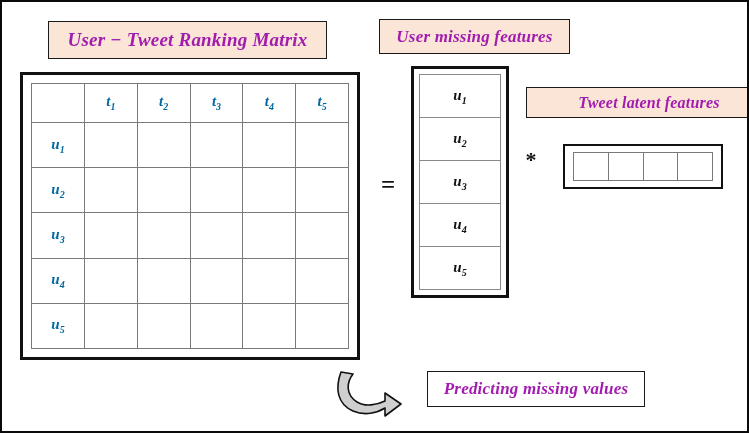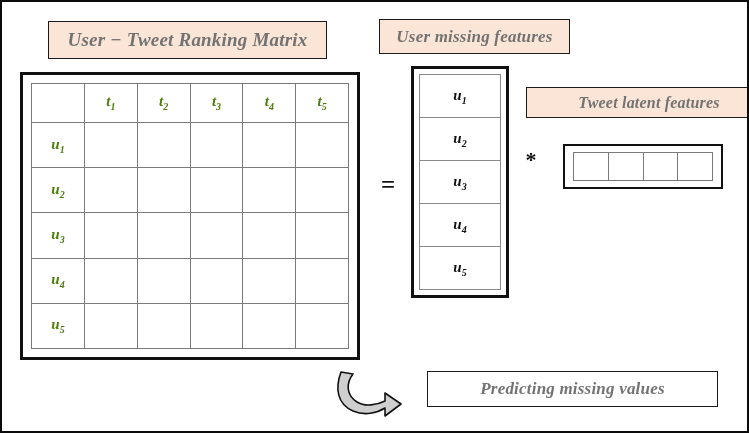--- a/index.html
+++ b/index.html
@@ -22,21 +22,21 @@
 
   
   .label-box {
     position: absolute;
     box-sizing: border-box;
     display: flex;
     align-items: center;
     justify-content: center;
     font-style: italic;
     font-weight: bold;
-    color: #737373;
+    color: #a21caf;
     letter-spacing: 0.2px;
     white-space: nowrap;
   }
   .label-box.peach {
     background: #fbe5d6;
     border: 1.6px solid #1a1a1a;
   }
   .label-box.plain {
     background: #ffffff;
     border: 1.6px solid #1a1a1a;
@@ -48,21 +48,21 @@
   }
   #title-user-latent {
     left: 377px; top: 17px;  width: 191px; height: 35px;
     font-size: 17px;
   }
   #title-tweet-latent {
     left: 524px; top: 85px;  width: 246px; height: 31px;
     font-size: 16px;
   }
   #title-predicting {
-    left: 425px; top: 369px; width: 291px; height: 36px;
+    left: 425px; top: 369px; width: 218px; height: 36px;
     font-size: 17px;
   }
 
   
   #matrix-frame {
     position: absolute;
     left: 18px; top: 70px;
     width: 340px; height: 288px;
     box-sizing: border-box;
     border: 3px solid #111111;
@@ -75,21 +75,21 @@
     border-collapse: collapse;
     table-layout: fixed;
   }
   #matrix-grid td, #matrix-grid th {
     border: 1px solid #7a7a7a;
     text-align: center;
     vertical-align: middle;
     font-style: italic;
     font-weight: bold;
     font-size: 15px;
-    color: #4d7c0f;
+    color: #0369a1;
     padding: 0;
     background: #ffffff;
   }
   #matrix-grid .corner-cell { width: 52px; }
   #matrix-grid .head-row td { height: 36px; }
   #matrix-grid .body-row td { height: 42px; }
   td.cell-rated   { background: #fbe6da; }
   td.cell-missing { background: #daecf2; }
   .sub { font-size: 10px; vertical-align: sub; font-style: italic; }
 

